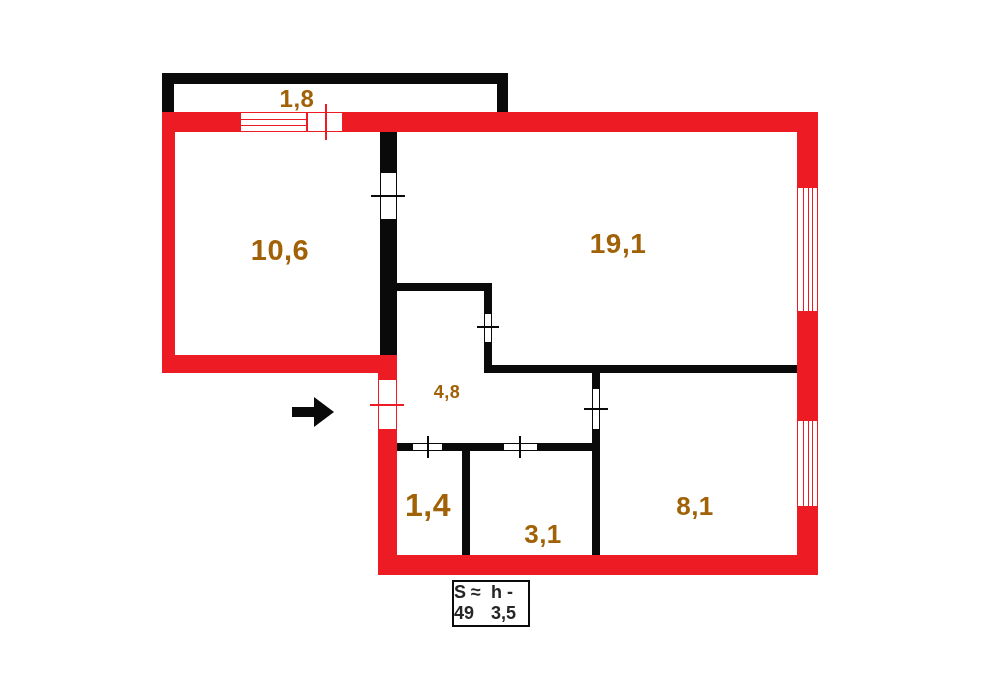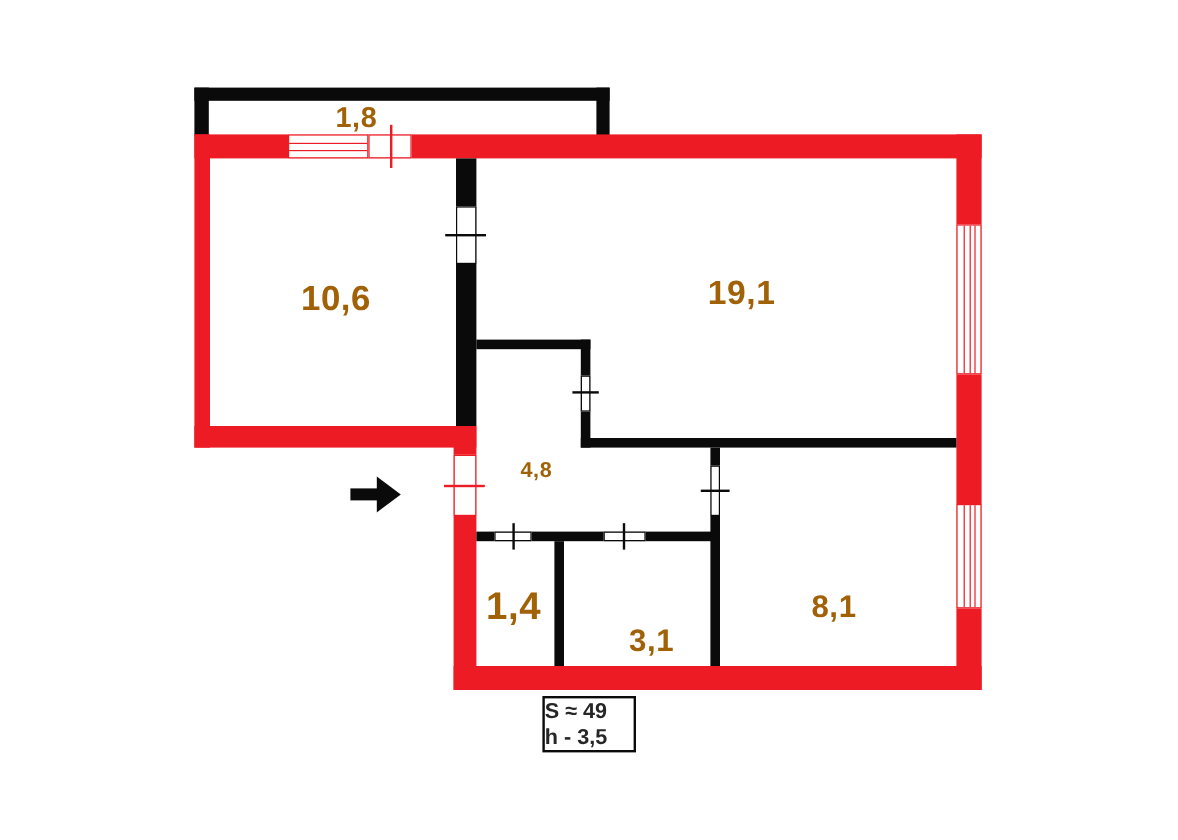--- a/index.html
+++ b/index.html
@@ -25,21 +25,21 @@
   .arrow-shaft{position:absolute;background:#0a0a0a;}
   .arrow-head{
     position:absolute;width:0;height:0;
     border-left:20px solid #0a0a0a;
     border-top:15px solid transparent;
     border-bottom:15px solid transparent;
   }
   .legend{
     position:absolute;left:452px;top:580px;width:78px;height:47px;
     border:2px solid #0a0a0a;box-sizing:border-box;background:#fff;
-    display:flex;flex-direction:column;align-items:flex-start;justify-content:center;
+    display:flex;flex-direction:row;align-items:flex-end;justify-content:center;
     font-weight:700;font-size:18px;line-height:1.2;color:#262626;
   }
 </style>
 </head>
 <body>
 
 <div class="plan">
 
   <div class="w-blk" style="left:162px;top:73px;width:346px;height:11px;"></div>
   <div class="w-blk" style="left:162px;top:73px;width:12px;height:40px;"></div>

